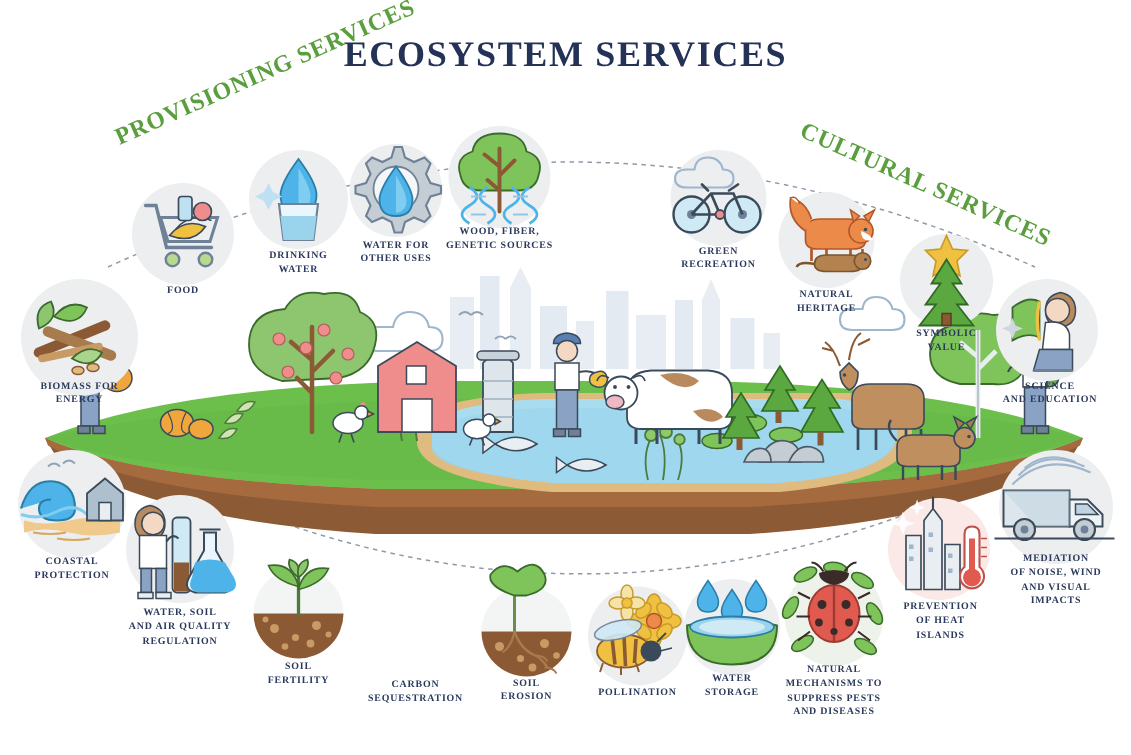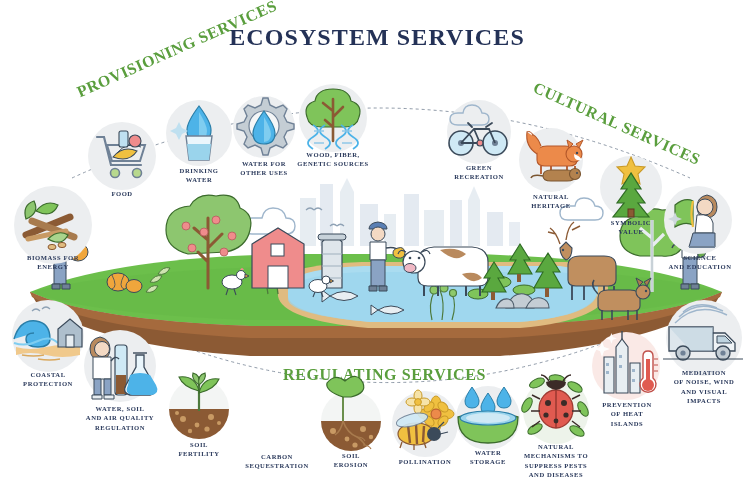--- a/index.html
+++ b/index.html
@@ -58,21 +58,20 @@
 
   <svg style="position:absolute;left:0;top:0;" width="754" height="503">
 
     <path d="M 72 178 Q 377 38 690 178" fill="none" stroke="#8f9aa8" stroke-width="1" stroke-dasharray="3,3"></path>
 
     <path d="M 60 290 Q 377 470 700 300" fill="none" stroke="#8f9aa8" stroke-width="1" stroke-dasharray="3,3"></path>
   </svg>
 
   <div class="cat-label" id="cat-prov">PROVISIONING SERVICES</div>
   <div class="cat-label" id="cat-cult">CULTURAL SERVICES</div>
-  <div class="cat-label" id="cat-reg">REGULATING SERVICES</div>
 
   <div id="scene">
     <svg width="754" height="200" viewBox="0 0 754 200">
       <defs>
         <clipPath id="pondclip">
           <path d="M285 112 Q300 98 360 96 L560 96 Q600 100 600 118 Q600 146 520 152 L370 152 Q290 146 285 128 Z"></path>
         </clipPath>
       </defs>
 
       <g opacity="0.55">

